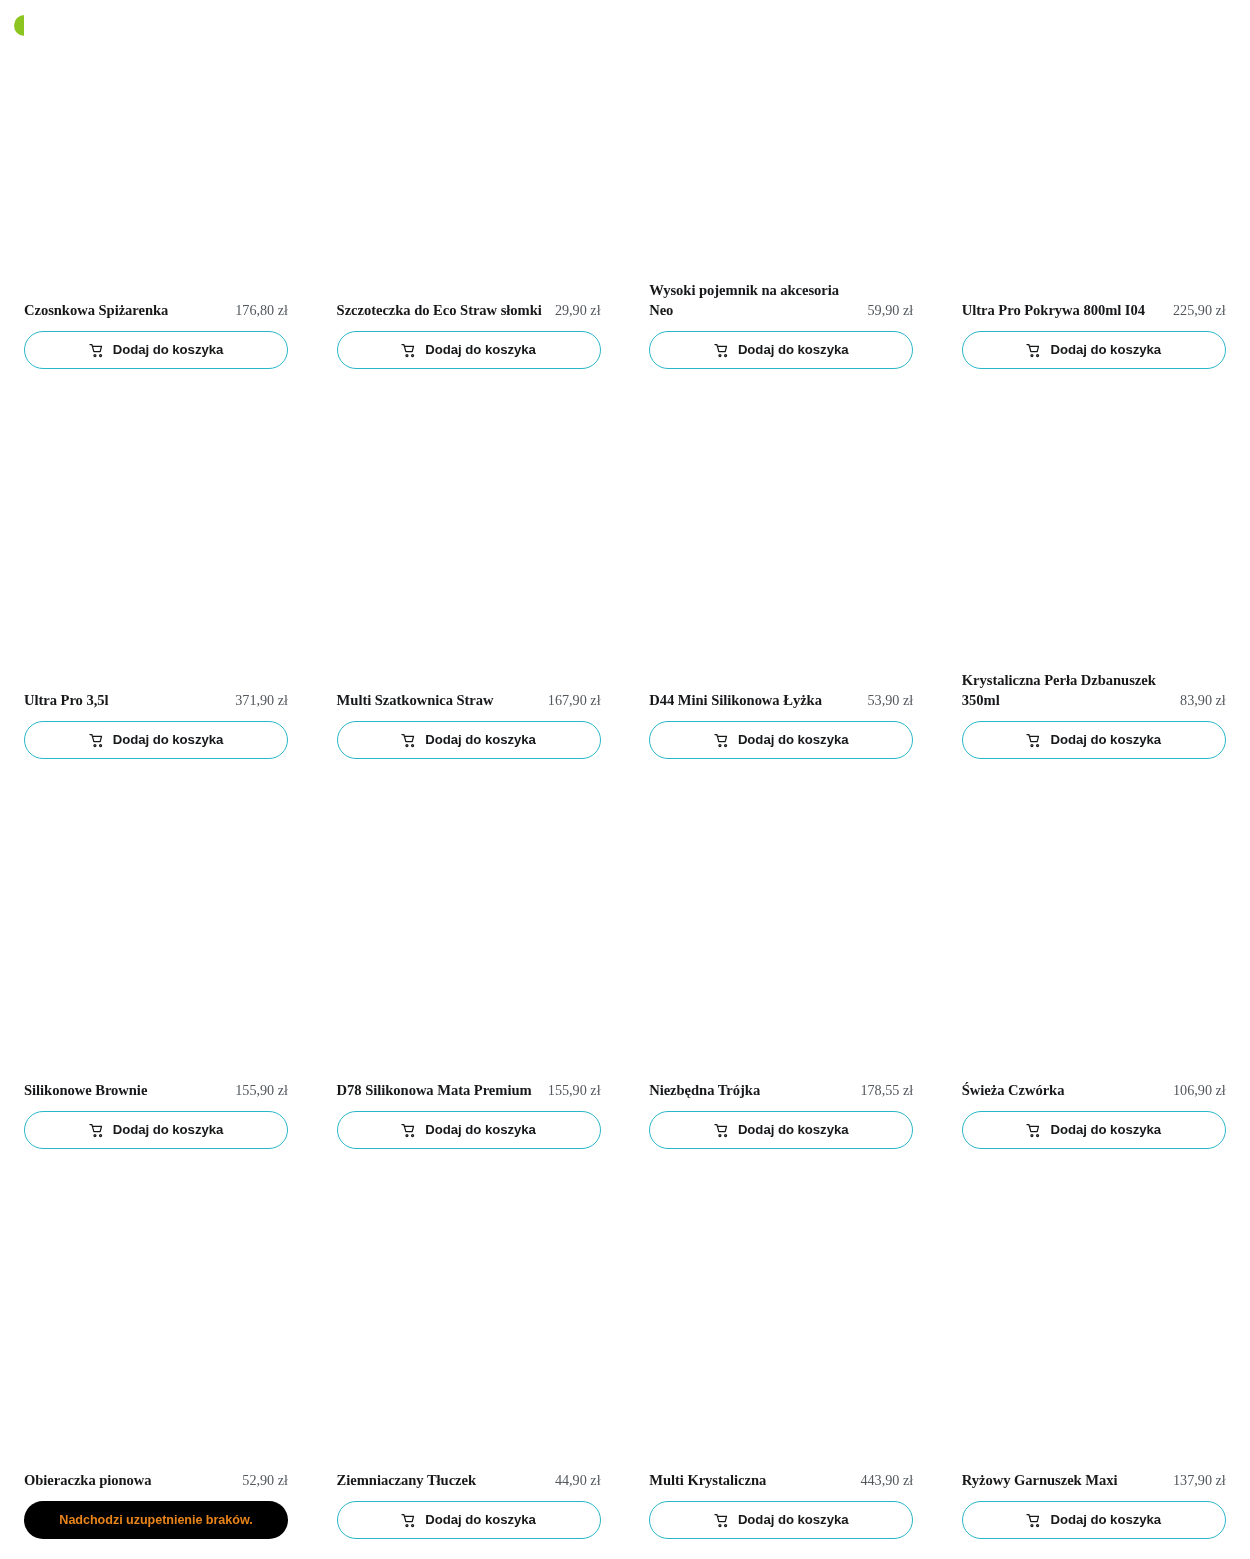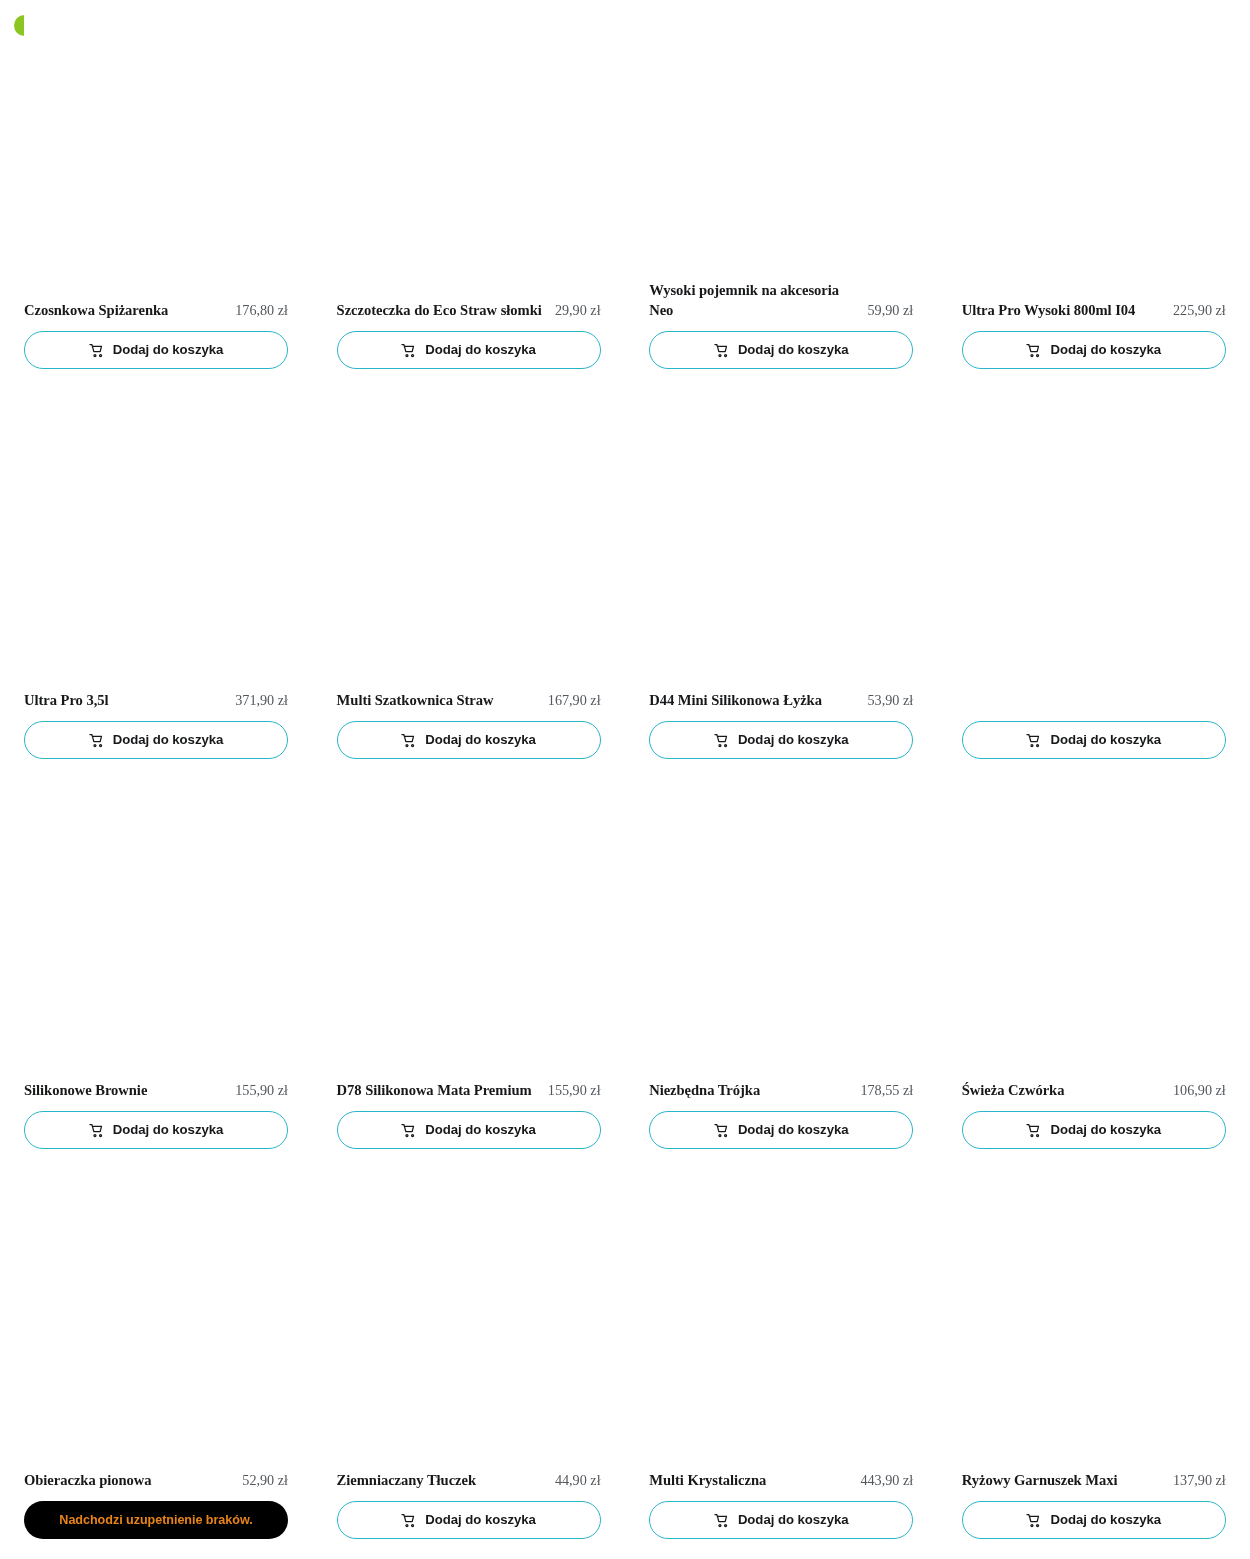--- a/index.html
+++ b/index.html
@@ -190,21 +190,21 @@
               <circle cx="9.5" cy="20" r="1.6"></circle>
               <circle cx="18.5" cy="20" r="1.6"></circle>
             </svg>
           </span>
           <span class="btn-label">Dodaj do koszyka</span>
         </button>
       </div>
       <div class="card">
         <div class="thumb"></div>
         <div class="info">
-          <span class="title">Ultra Pro Wysoki 800ml I04</span>
+          <span class="title">Ultra Pro Pokrywa 800ml I04</span>
           <span class="price">225,90 zł</span>
         </div>
         <button class="btn">
           <span>
             <svg class="cart-icon" viewBox="0 0 24 24" fill="none" stroke="#17181a" stroke-width="2" stroke-linecap="round" stroke-linejoin="round" aria-hidden="true">
               <path d="M1.5 2.5h3l1 3m0 0l2.2 8.2h10.2l2.1-8.2H5.5z"></path>
               <circle cx="9.5" cy="20" r="1.6"></circle>
               <circle cx="18.5" cy="20" r="1.6"></circle>
             </svg>
           </span>
@@ -257,20 +257,24 @@
               <path d="M1.5 2.5h3l1 3m0 0l2.2 8.2h10.2l2.1-8.2H5.5z"></path>
               <circle cx="9.5" cy="20" r="1.6"></circle>
               <circle cx="18.5" cy="20" r="1.6"></circle>
             </svg>
           </span>
           <span class="btn-label">Dodaj do koszyka</span>
         </button>
       </div>
       <div class="card">
         <div class="thumb"></div>
+        <div class="info">
+          <span class="title">Krystaliczna Perła Dzbanuszek 350ml</span>
+          <span class="price">83,90 zł</span>
+        </div>
         <button class="btn">
           <span>
             <svg class="cart-icon" viewBox="0 0 24 24" fill="none" stroke="#17181a" stroke-width="2" stroke-linecap="round" stroke-linejoin="round" aria-hidden="true">
               <path d="M1.5 2.5h3l1 3m0 0l2.2 8.2h10.2l2.1-8.2H5.5z"></path>
               <circle cx="9.5" cy="20" r="1.6"></circle>
               <circle cx="18.5" cy="20" r="1.6"></circle>
             </svg>
           </span>
           <span class="btn-label">Dodaj do koszyka</span>
         </button>

